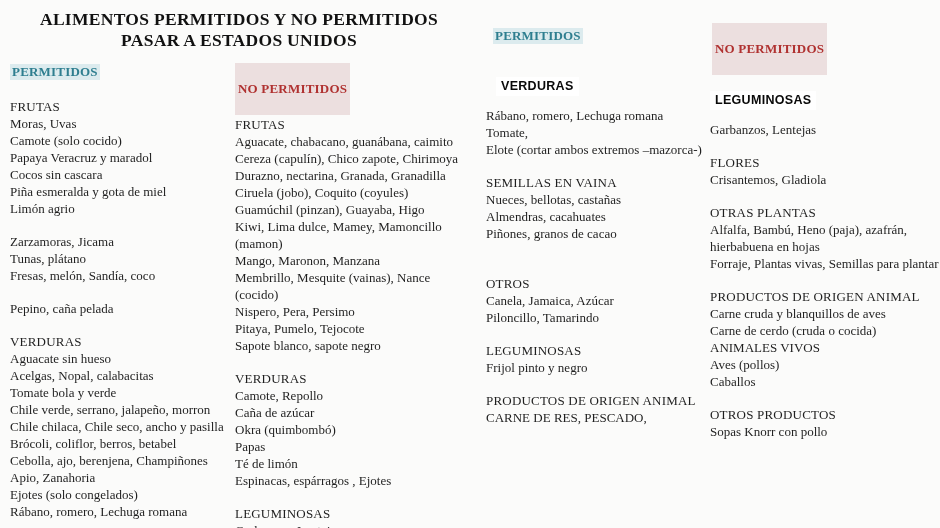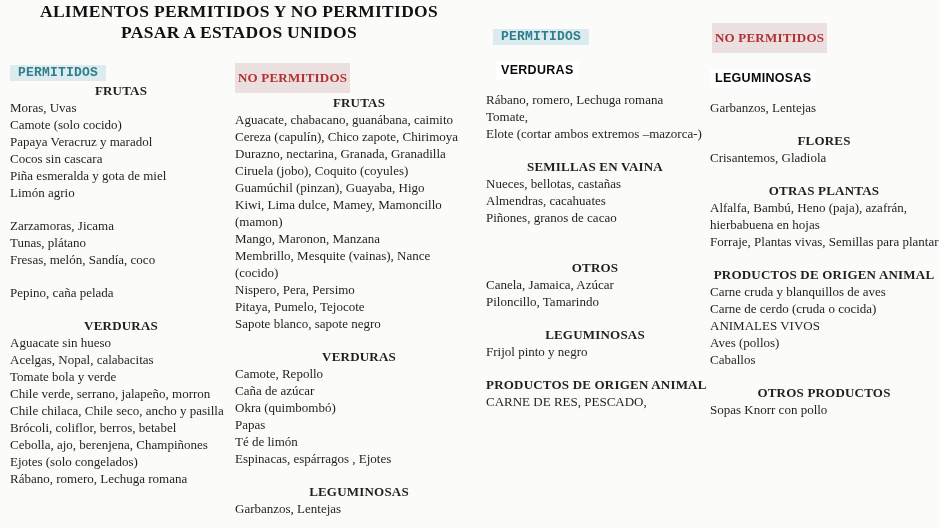--- a/index.html
+++ b/index.html
@@ -4,50 +4,50 @@
 <style>
   html,body{margin:0;padding:0;}
   body{
     width:940px;height:528px;position:relative;overflow:hidden;
     background:#fbfbfa;
     font-family:"Liberation Serif","DejaVu Serif",serif;
     color:#1f1f1f;
   }
   .page{position:absolute;inset:0;}
   .doc-title{
-    position:absolute;left:0;top:1px;width:478px;
+    position:absolute;left:0;top:9px;width:478px;
     text-align:center;font-weight:bold;font-size:17.5px;line-height:21px;
     color:#111;letter-spacing:.3px;
   }
   .col{position:absolute;font-size:13px;line-height:17px;}
   .col-1{left:10px;top:63px;width:222px;}
   .col-2{left:235px;top:63px;width:248px;}
   .col-3{left:486px;top:27px;width:218px;}
   .col-4{left:710px;top:23px;width:228px;}
   .blk{white-space:nowrap;}
   .header-permitted{
     display:inline-block;font-weight:bold;color:#2e7e8f;
-    background:#dcebee;padding:0 8px;margin-bottom:1px;
-    font-size:13px;line-height:16px;letter-spacing:.2px;font-family:Liberation Mono, monospace;
+    background:#dcebee;padding:0 2px;margin-bottom:18px;
+    font-size:13px;line-height:16px;letter-spacing:.2px;
   }
   .header-prohibited{
     display:inline-block;font-weight:bold;color:#b03231;
-    background:#ecdfdf;padding:7px 3px;margin-bottom:1px;
+    background:#ecdfdf;padding:18px 3px;margin-bottom:1px;
     font-size:13px;line-height:16px;letter-spacing:.2px;
   }
   .label-sans{
     display:inline-block;
     font-family:"Liberation Sans","DejaVu Sans",sans-serif;
     font-weight:700;font-size:12.5px;line-height:15px;color:#0a0a0a;
     background:#ffffff;padding:2px 5px;letter-spacing:.3px;
   }
   .col-3 .header-permitted{margin-left:7px;}
   .col-3 .label-sans{margin-left:10px;}
   .col-4 .header-prohibited{margin-left:2px;}
-  .section{font-weight:bold;letter-spacing:.2px;text-align:center;}
+  .section{font-weight:normal;letter-spacing:.2px;}
   .item{}
   .gap{height:16px;}
   .gap-sm{height:15px;}
   .gap-xs{height:11px;}
   .gap-lg{height:33px;}
 </style>
 </head>
 <body>
 
 <div class="page">
@@ -72,20 +72,21 @@
       <div class="blk item">Pepino, caña pelada</div>
       <div class="gap"></div>
       <div class="blk section">VERDURAS</div>
       <div class="blk item">Aguacate sin hueso</div>
       <div class="blk item">Acelgas, Nopal, calabacitas</div>
       <div class="blk item">Tomate bola y verde</div>
       <div class="blk item">Chile verde, serrano, jalapeño, morron</div>
       <div class="blk item">Chile chilaca, Chile seco, ancho y pasilla</div>
       <div class="blk item">Brócoli, coliflor, berros, betabel</div>
       <div class="blk item">Cebolla, ajo, berenjena, Champiñones</div>
+      <div class="blk item">Apio, Zanahoria</div>
       <div class="blk item">Ejotes (solo congelados)</div>
       <div class="blk item">Rábano, romero, Lechuga romana</div>
     </div>
   <div class="col col-2">
       <div><div class="blk header-prohibited">NO PERMITIDOS</div></div>
       <div class="blk section">FRUTAS</div>
       <div class="blk item">Aguacate, chabacano, guanábana, caimito</div>
       <div class="blk item">Cereza (capulín), Chico zapote, Chirimoya</div>
       <div class="blk item">Durazno, nectarina, Granada, Granadilla</div>
       <div class="blk item">Ciruela (jobo), Coquito (coyules)</div>

